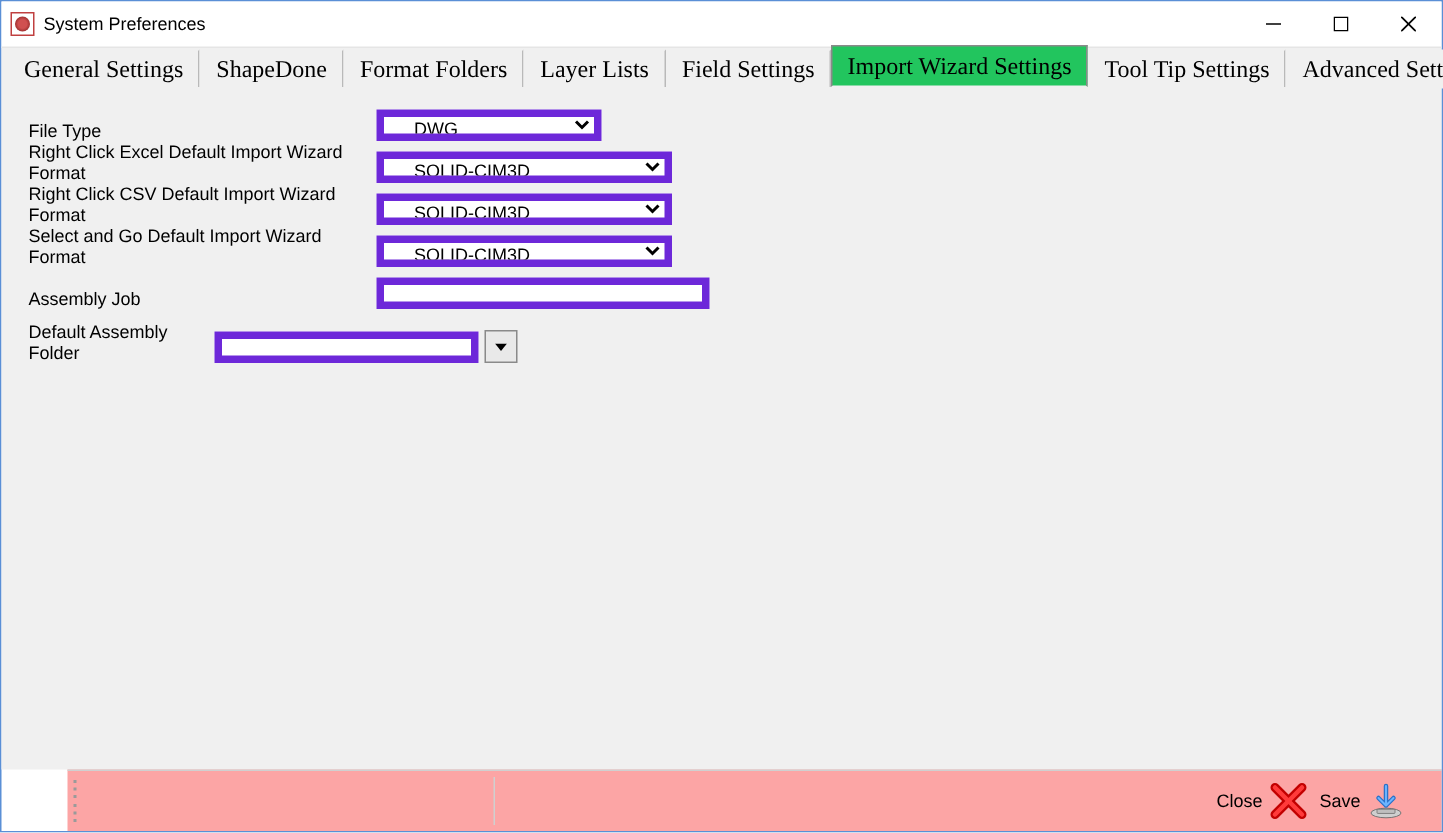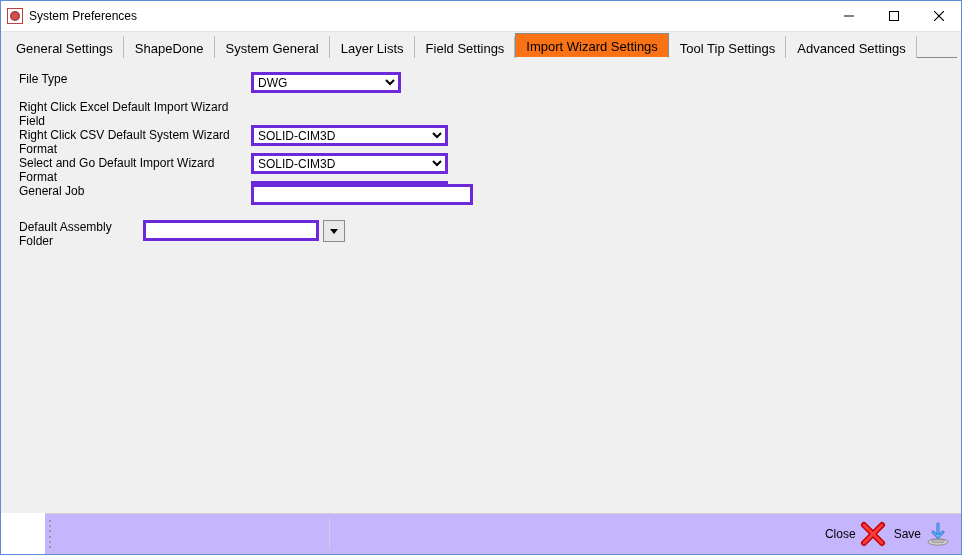--- a/index.html
+++ b/index.html
@@ -75,32 +75,33 @@
   .tabs-row {
     display: flex;
     align-items: flex-end;
     padding: 2px 4px 0 4px;
     background: #f0f0f0;
     height: 26px;
     box-sizing: border-box;
   }
   .tab {
     padding: 4px 10px 3px 10px;
-    font-size: 13px;
+    font-size: 16px;
     background: #f0f0f0;
     border: 1px solid transparent;
     border-bottom: none;
     border-right: 1px solid #b9b9b9;
     cursor: default;
     position: relative;
     top: 1px;
     white-space: nowrap;
+    font-family: Liberation Serif, serif;
   }
   .tab.active {
-    background: #f97316;
+    background: #22c55e;
     border: 1px solid #8a8a8a;
     border-bottom: 1px solid #f0f0f0;
     z-index: 2;
     padding-top: 5px;
     top: 0px;
   }
   .tab-strip-border {
     border-bottom: 1px solid #8a8a8a;
     flex: 1;
     align-self: flex-end;
@@ -109,38 +110,38 @@
 
   
   .content {
     flex: 1;
     background: #f0f0f0;
     padding: 14px 6px 6px 18px;
     position: relative;
   }
   .form-row {
     display: flex;
-    align-items: flex-start;
+    align-items: flex-end;
     margin-bottom: 6px;
     height: 22px;
   }
   .form-label {
     width: 232px;
     font-size: 12px;
   }
   .form-label.short {
     width: 124px;
   }
   select.combo, input.text-input {
     height: 21px;
-    border: 3px solid #6d28d9;
+    border: 5px solid #6d28d9;
     background: #ffffff;
     font-family: inherit;
     font-size: 12px;
-    padding: 0 0;
+    padding: 0 16px;
     box-sizing: border-box;
   }
   select.combo {
     width: 150px;
   }
   select.combo.wide {
     width: 197px;
     margin-top: 25px;
   }
   input.text-input {
@@ -163,25 +164,25 @@
   .dropdown-btn svg { width: 8px; height: 5px; }
 
   .separator-row {
     height: 8px;
   }
 
   
   .footer {
     height: 40px;
     border-top: 1px solid #d0d0d0;
-    background: #c4b5fd;
+    background: #fca5a5;
     display: flex;
     align-items: center;
     justify-content: flex-end;
-    padding-right: 6px;
+    padding-right: 20px;
     position: relative;
     margin-left: 44px;
   }
   .footer-grips {
     position: absolute;
     left: 2px;
     top: 4px;
     bottom: 4px;
     width: 6px;
     display: flex;
@@ -247,61 +248,61 @@
             <line x1="0" y1="0" x2="10" y2="10" stroke="#000" stroke-width="1.2"></line>
             <line x1="10" y1="0" x2="0" y2="10" stroke="#000" stroke-width="1.2"></line>
           </svg>
       </button>
     </div>
   </div>
 
   <div class="tabs-row">
     <div class="tab">General Settings</div>
     <div class="tab">ShapeDone</div>
-    <div class="tab">System General</div>
+    <div class="tab">Format Folders</div>
     <div class="tab">Layer Lists</div>
     <div class="tab">Field Settings</div>
     <div class="tab active">Import Wizard Settings</div>
     <div class="tab">Tool Tip Settings</div>
     <div class="tab">Advanced Settings</div>
     <div class="tab-strip-border"></div>
   </div>
 
   <div class="content">
 
     <div class="form-row">
       <span class="form-label">File Type</span>
       <select class="combo">
         <option>DWG</option>
       </select>
     </div>
 
     <div class="form-row">
-      <span class="form-label">Right Click Excel Default Import Wizard Field</span>
+      <span class="form-label">Right Click Excel Default Import Wizard Format</span>
       <select class="combo wide">
         <option>SOLID-CIM3D</option>
       </select>
     </div>
 
     <div class="form-row">
-      <span class="form-label">Right Click CSV Default System Wizard Format</span>
+      <span class="form-label">Right Click CSV Default Import Wizard Format</span>
       <select class="combo wide">
         <option>SOLID-CIM3D</option>
       </select>
     </div>
 
     <div class="form-row">
       <span class="form-label">Select and Go Default Import Wizard Format</span>
       <select class="combo wide">
         <option>SOLID-CIM3D</option>
       </select>
     </div>
 
     <div class="form-row">
-      <span class="form-label">General Job</span>
+      <span class="form-label">Assembly Job</span>
       <input type="text" class="text-input" value="" style="">
     </div>
 
     <div class="separator-row"></div>
 
     <div class="form-row">
       <span class="form-label short">Default Assembly Folder</span>
       <input type="text" class="text-input short" value="" style="">
       <span class="dropdown-btn">
         <svg viewBox="0 0 8 5">

